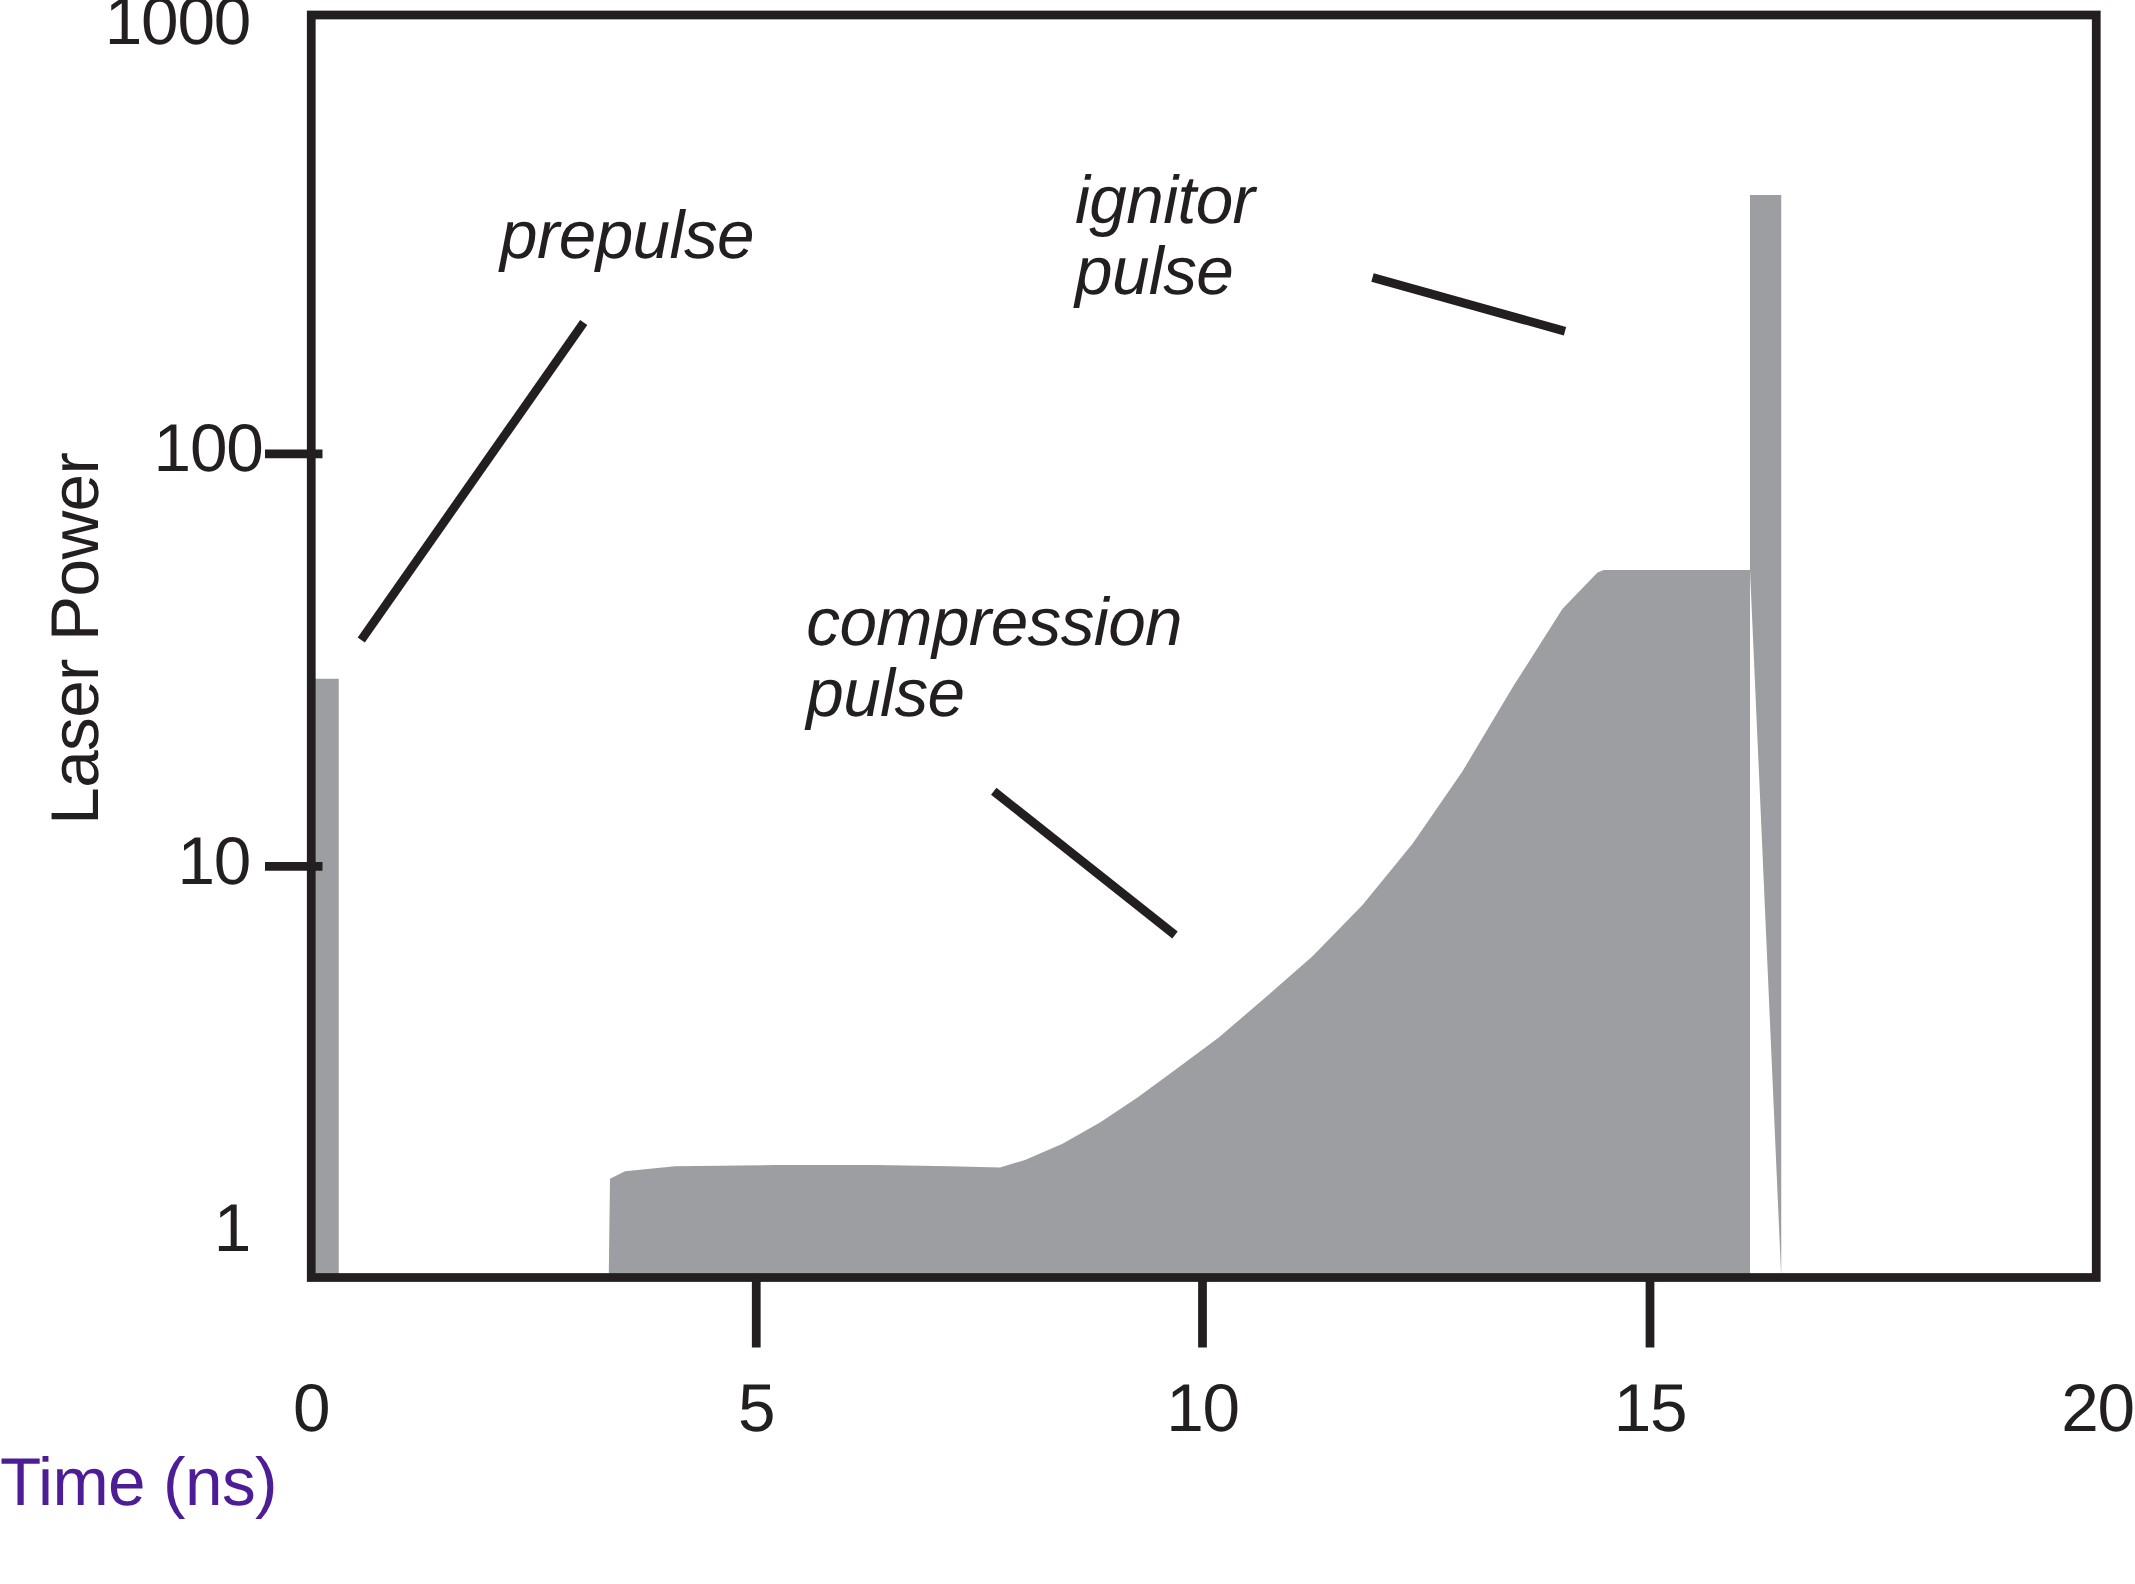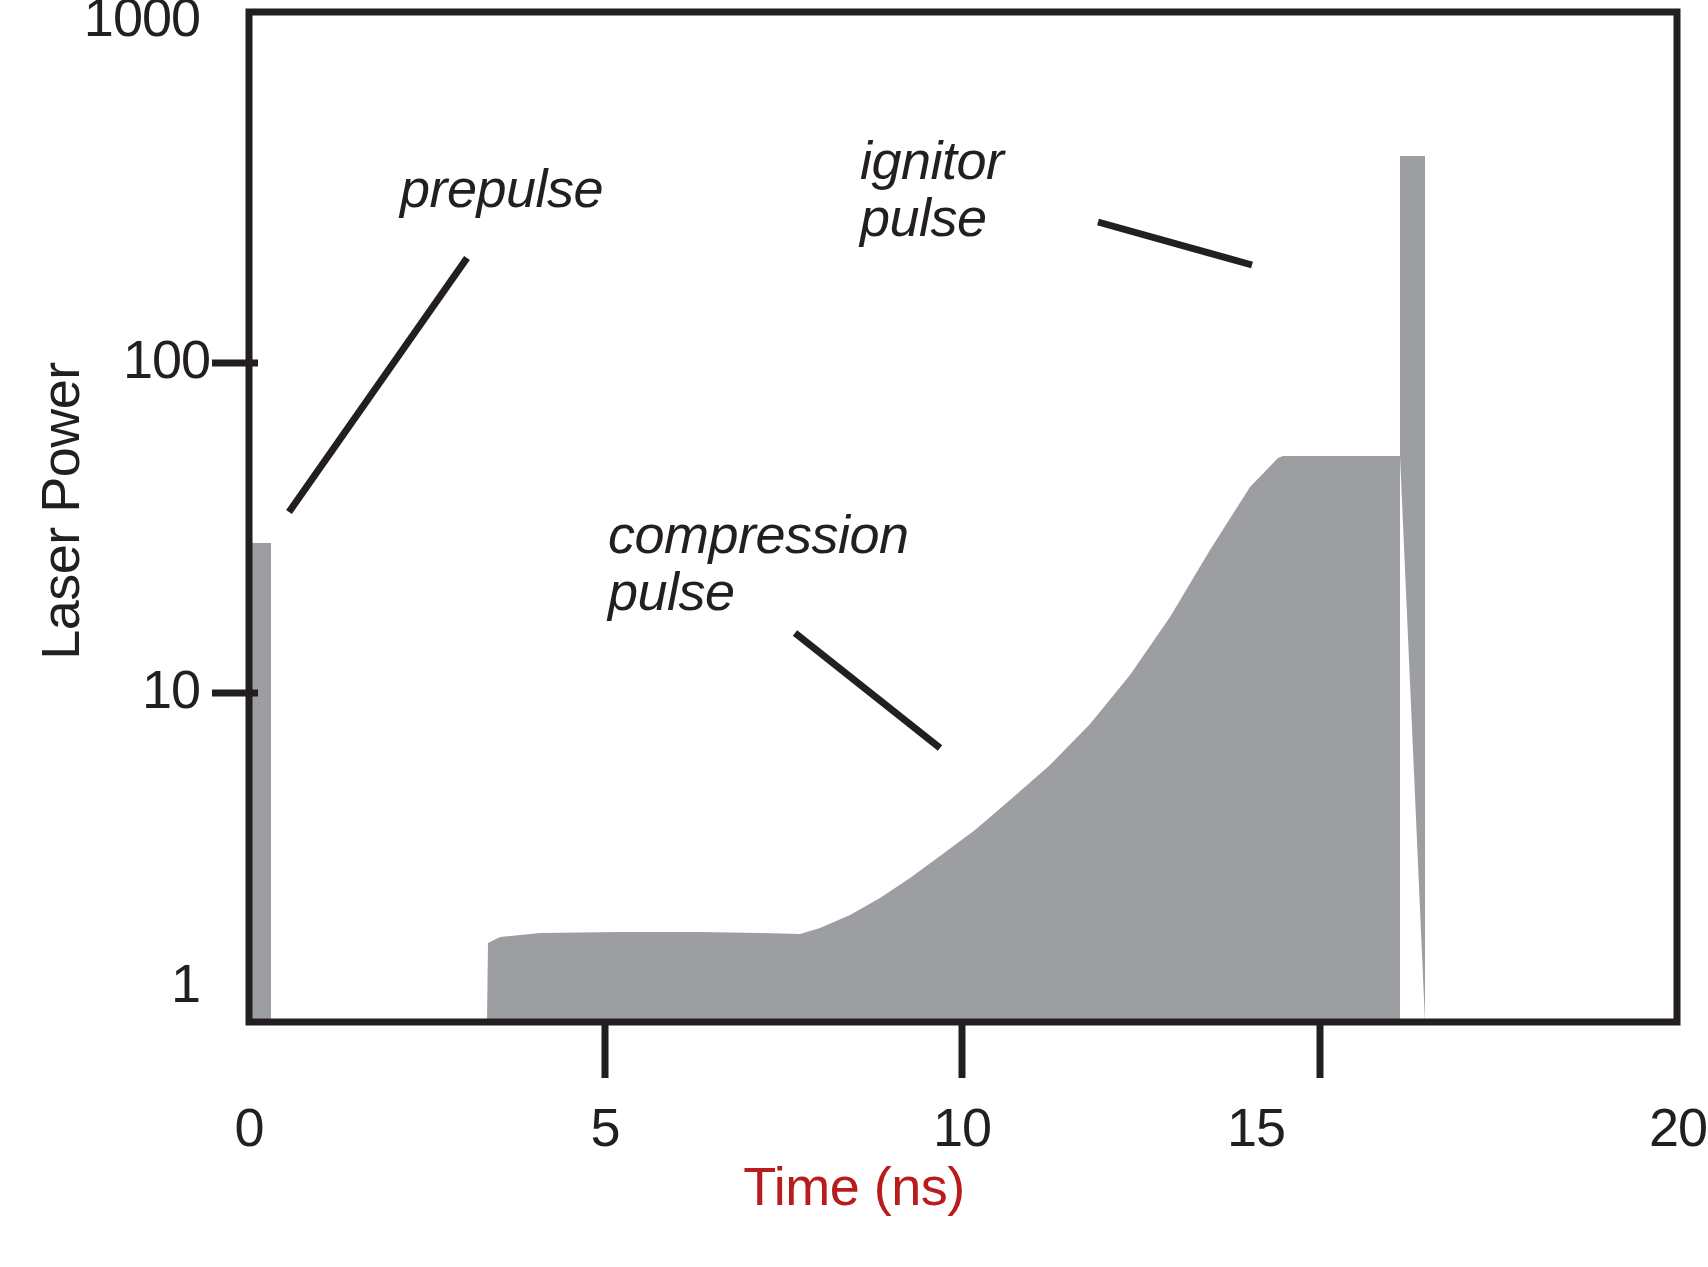--- a/index.html
+++ b/index.html
@@ -15,23 +15,22 @@
     font-size:54px;
     color:#231f20;
     text-align:center;
     white-space:nowrap;
     letter-spacing:-0.5px;
   }
   .axis-title-x{
     position:absolute;
     left:0; top:1155px;
     width:1708px;
-    text-align:center;
     font-size:54px;
-    color:#b91c1c;
+    color:#4c1d95;
     letter-spacing:-0.5px;
   }
   .ytick-label{
     position:absolute;
     text-align:right;
     font-size:54px;
     color:#231f20;
     white-space:nowrap;
     letter-spacing:-1px;
   }
@@ -118,30 +117,30 @@
   <div class="axis-title-y">Laser Power</div>
 
   <div class="ytick-label" style="left:50px;top:-14px;width:150px;">1000</div>
   <div class="ytick-label" style="left:60px;top:328px;width:150px;">100</div>
   <div class="ytick-label" style="left:50px;top:658px;width:150px;">10</div>
   <div class="ytick-label" style="left:50px;top:952px;width:150px;">1</div>
 
   <div class="xtick-label" style="left:189px;top:1096px;width:120px;">0</div>
   <div class="xtick-label" style="left:545px;top:1096px;width:120px;">5</div>
   <div class="xtick-label" style="left:902px;top:1096px;width:120px;">10</div>
-  <div class="xtick-label" style="left:1196px;top:1096px;width:120px;">15</div>
+  <div class="xtick-label" style="left:1260px;top:1096px;width:120px;">15</div>
   <div class="xtick-label" style="left:1618px;top:1096px;width:120px;">20</div>
 
   <div class="axis-title-x">Time (ns)</div>
 
   <div class="annot" style="left:400px;top:160px;">prepulse</div>
 
   <div class="annot" style="left:860px;top:132px;">
     <div>ignitor</div>
     <div>pulse</div>
   </div>
 
-  <div class="annot" style="left:608px;top:470px;margin-top:36px;">
+  <div class="annot" style="left:645px;top:470px;">
     <div>compression</div>
     <div>pulse</div>
   </div>
 
 </div>
 
 </body></html>

